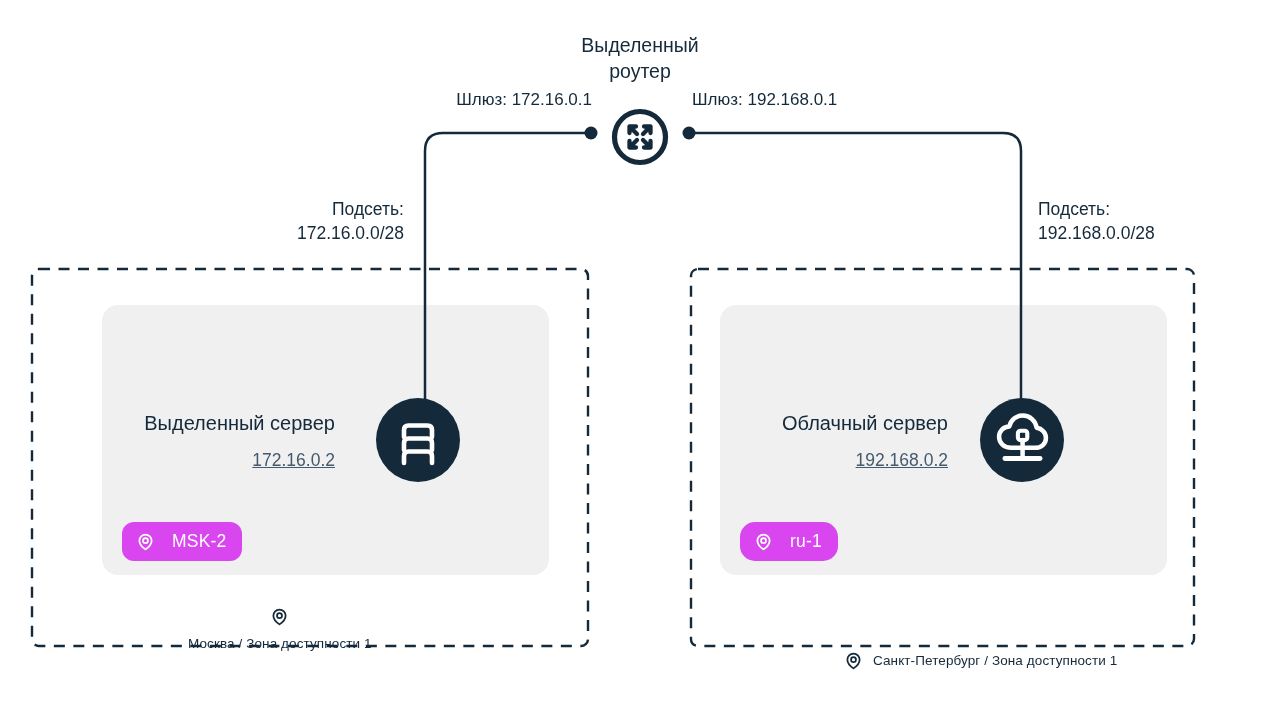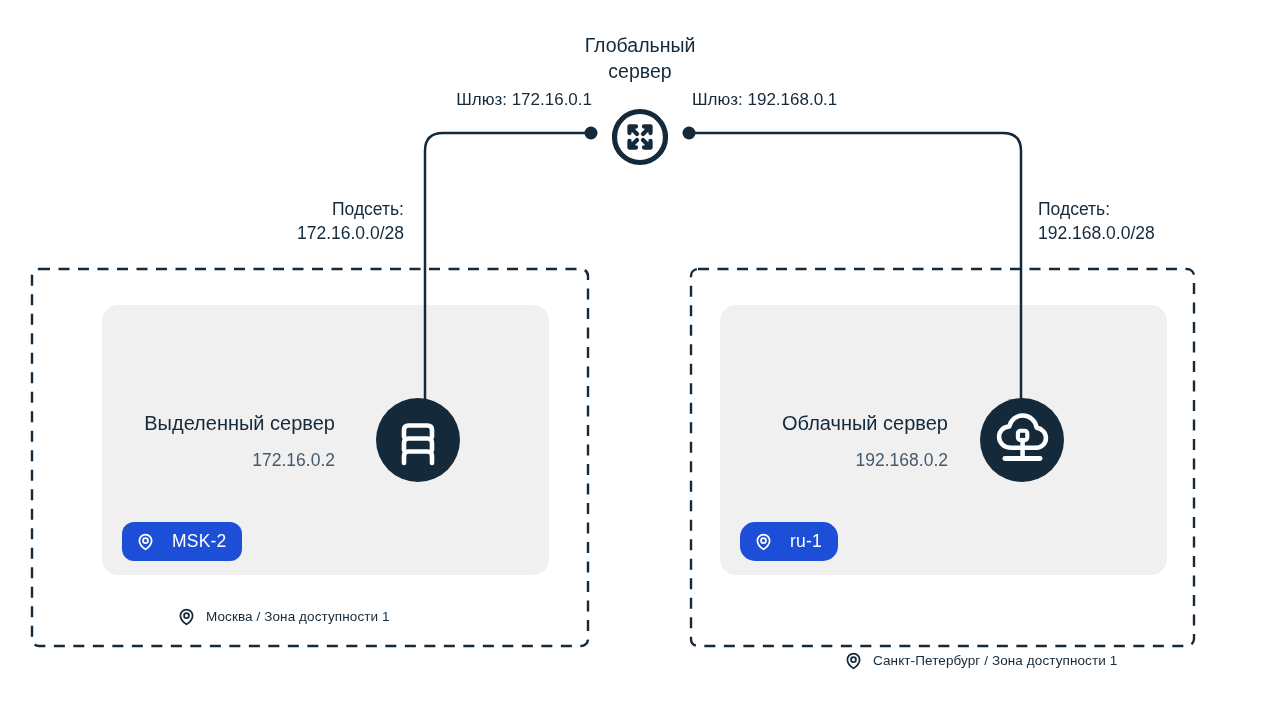--- a/index.html
+++ b/index.html
@@ -20,38 +20,38 @@
   }
   .gw{position:absolute;top:90px;font-size:17px;z-index:3;white-space:nowrap;}
   .gw.left{left:342px;width:250px;text-align:right;}
   .gw.right{left:692px;width:250px;text-align:left;}
   .subnet{position:absolute;top:197px;font-size:17.5px;line-height:24px;z-index:3;}
   .subnet.left{left:204px;width:200px;text-align:right;}
   .subnet.right{left:1038px;width:200px;text-align:left;}
   .server-name{position:absolute;top:412px;font-size:20px;text-align:right;z-index:3;white-space:nowrap;}
   .server-name.left{left:120px;width:215px;}
   .server-name.right{left:733px;width:215px;}
-  .server-ip{position:absolute;top:450px;font-size:17.5px;text-align:right;color:#44596B;z-index:3;white-space:nowrap;}
+  .server-ip{position:absolute;top:450px;font-size:17.5px;text-align:right;color:#44596B;z-index:3;white-space:nowrap;text-decoration:underline;}
   .server-ip.left{left:120px;width:215px;}
   .server-ip.right{left:733px;width:215px;}
   .node-circle{
     position:absolute;top:398px;width:84px;height:84px;border-radius:50%;
     background:#14293A;z-index:3;display:flex;align-items:center;justify-content:center;
   }
   .node-circle.left{left:376px;}
   .node-circle.right{left:980px;}
   .zone-badge{
-    position:absolute;top:522px;height:39px;border-radius:12px;background:#1d4ed8;
+    position:absolute;top:522px;height:39px;border-radius:12px;background:#d946ef;
     display:inline-flex;align-items:center;gap:16px;padding:0 16px 0 13px;z-index:3;
   }
   .zone-badge.left{left:122px;}
   .zone-badge.right{left:740px;border-radius:15px;}
   .zone-badge span{color:#ffffff;font-size:17.5px;letter-spacing:0.2px;}
   .loc-row{position:absolute;top:606px;display:flex;align-items:center;gap:9px;z-index:3;}
-  .loc-row.left{left:176px;}
+  .loc-row.left{left:188px;flex-direction:column;}
   .loc-row.right{left:843px;margin-top:44px;}
   .loc-row span{font-size:13.5px;letter-spacing:0.1px;}
 </style>
 </head>
 <body>
 
 <div class="canvas">
 
   <div class="card left"></div>
   <div class="card right"></div>
@@ -61,21 +61,21 @@
     <rect x="32" y="269" width="556" height="377" rx="7" fill="none" stroke="#14293A" stroke-width="2.4" stroke-dasharray="11 8.5"></rect>
     <rect x="691" y="269" width="503" height="377" rx="7" fill="none" stroke="#14293A" stroke-width="2.4" stroke-dasharray="11 8.5"></rect>
 
     <path d="M 591 133 L 443 133 Q 425 133 425 151 L 425 436" fill="none" stroke="#14293A" stroke-width="2.5"></path>
     <circle cx="591" cy="133" r="6.5" fill="#14293A"></circle>
 
     <path d="M 689 133 L 1003 133 Q 1021 133 1021 151 L 1021 436" fill="none" stroke="#14293A" stroke-width="2.5"></path>
     <circle cx="689" cy="133" r="6.5" fill="#14293A"></circle>
   </svg>
 
-  <div class="router-title">Глобальный сервер</div>
+  <div class="router-title">Выделенный роутер</div>
 
   <div class="router-badge">
     <svg width="58" height="58" viewBox="0 0 58 58">
       <circle cx="29" cy="29" r="25.5" fill="#ffffff" stroke="#14293A" stroke-width="5.2"></circle>
       <g stroke="#14293A" stroke-width="4.3" stroke-linecap="round" stroke-linejoin="round" fill="none">
         <path d="M26 26 L18.5 18.5 M18.5 25 L18.5 18.5 L25 18.5"></path>
         <path d="M32 26 L39.5 18.5 M33 18.5 L39.5 18.5 L39.5 25"></path>
         <path d="M26 32 L18.5 39.5 M18.5 33 L18.5 39.5 L25 39.5"></path>
         <path d="M32 32 L39.5 39.5 M33 39.5 L39.5 39.5 L39.5 33"></path>
       </g>

